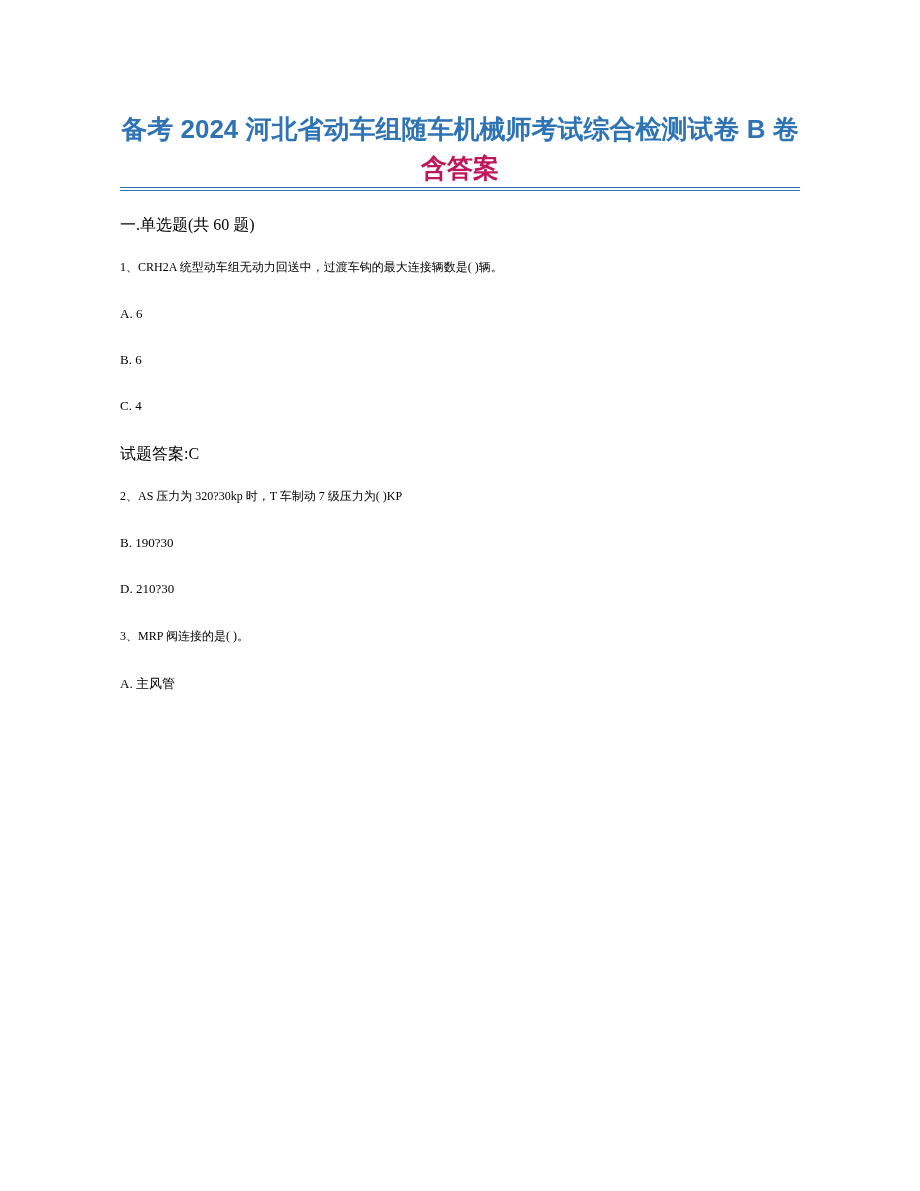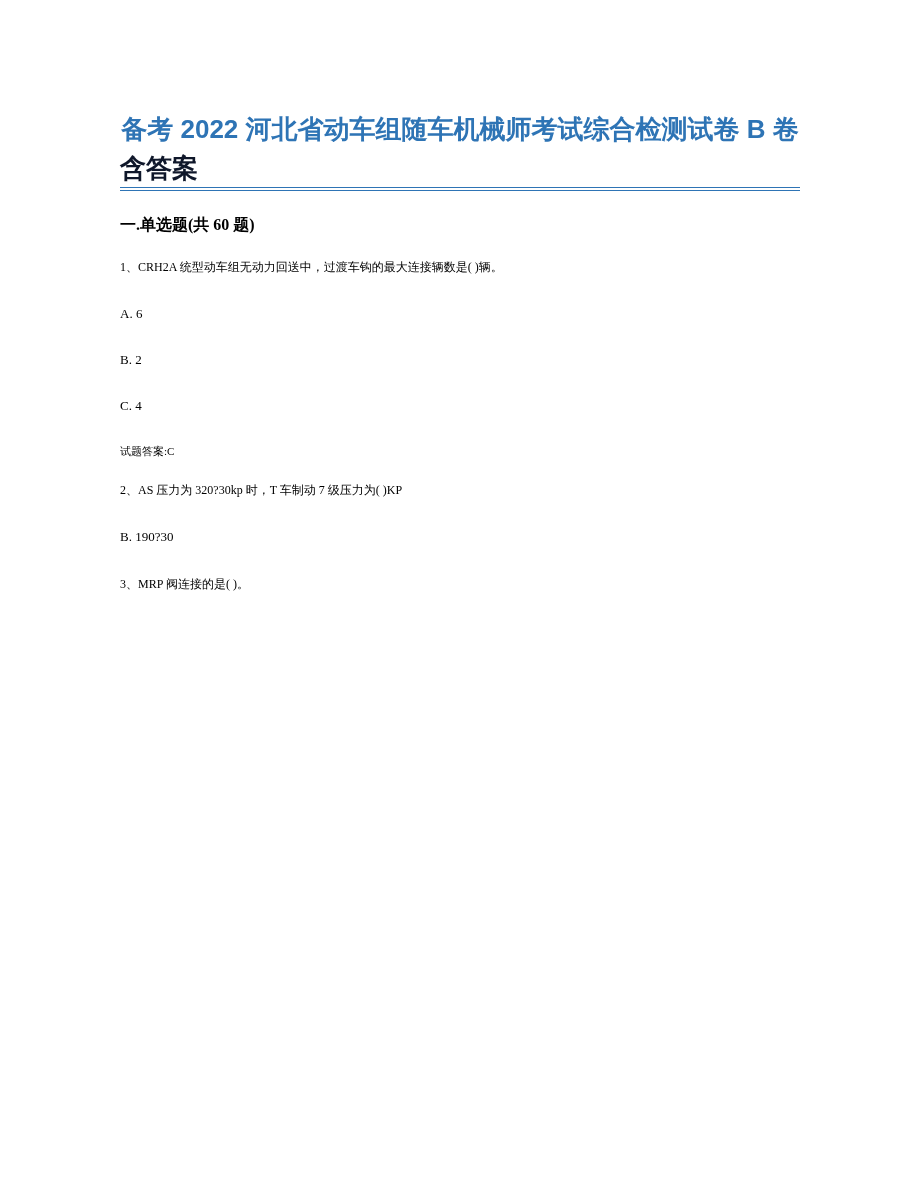--- a/index.html
+++ b/index.html
@@ -19,24 +19,24 @@
   }
   .title {
     color: #2e74b5;
     font-size: 26px;
     font-weight: bold;
     text-align: center;
     line-height: 1.5;
     font-family: "Microsoft YaHei", "SimHei", sans-serif;
   }
   .title-line2 {
-    color: #0f172a;
+    color: #be185d;
     font-size: 26px;
     font-weight: bold;
-    text-align: left;
+    text-align: center;
     line-height: 1.5;
     font-family: "Microsoft YaHei", "SimHei", sans-serif;
     margin-bottom: 2px;
   }
   .title-underline {
     border-bottom: 1.5px solid #2e74b5;
     position: relative;
     margin-bottom: 24px;
   }
   .title-underline::before {
@@ -44,49 +44,50 @@
     position: absolute;
     left: 0;
     right: 0;
     top: -3px;
     border-top: 0.5px solid #2e74b5;
   }
   .section-header {
     font-size: 16px;
     margin-top: 10px;
     margin-bottom: 22px;
-    font-weight: bold;
   }
   .question-stem {
     font-size: 12px;
     margin-bottom: 30px;
     line-height: 1.5;
   }
   .option {
     font-size: 13px;
     margin-bottom: 30px;
   }
   .answer {
-    font-size: 11px;
+    font-size: 16px;
     margin-bottom: 22px;
   }
 </style>
 </head>
 <body>
 
 <div class="page">
-  <div class="title">备考 2022 河北省动车组随车机械师考试综合检测试卷 B 卷</div>
+  <div class="title">备考 2024 河北省动车组随车机械师考试综合检测试卷 B 卷</div>
   <div class="title-line2">含答案</div>
   <div class="title-underline"></div>
 
   <div class="section-header">一.单选题(共 60 题)</div>
 
   <div class="question-stem">1、CRH2A 统型动车组无动力回送中，过渡车钩的最大连接辆数是(    )辆。</div>
   <div class="option">A. 6</div>
-  <div class="option">B. 2</div>
+  <div class="option">B. 6</div>
   <div class="option">C. 4</div>
   <div class="answer">试题答案:C</div>
 
   <div class="question-stem">2、AS 压力为 320?30kp 时，T 车制动 7 级压力为(    )KP</div>
   <div class="option">B. 190?30</div>
+  <div class="option">D. 210?30</div>
 
   <div class="question-stem">3、MRP 阀连接的是(    )。</div>
+  <div class="option">A. 主风管</div>
 </div>
 
 </body></html>

